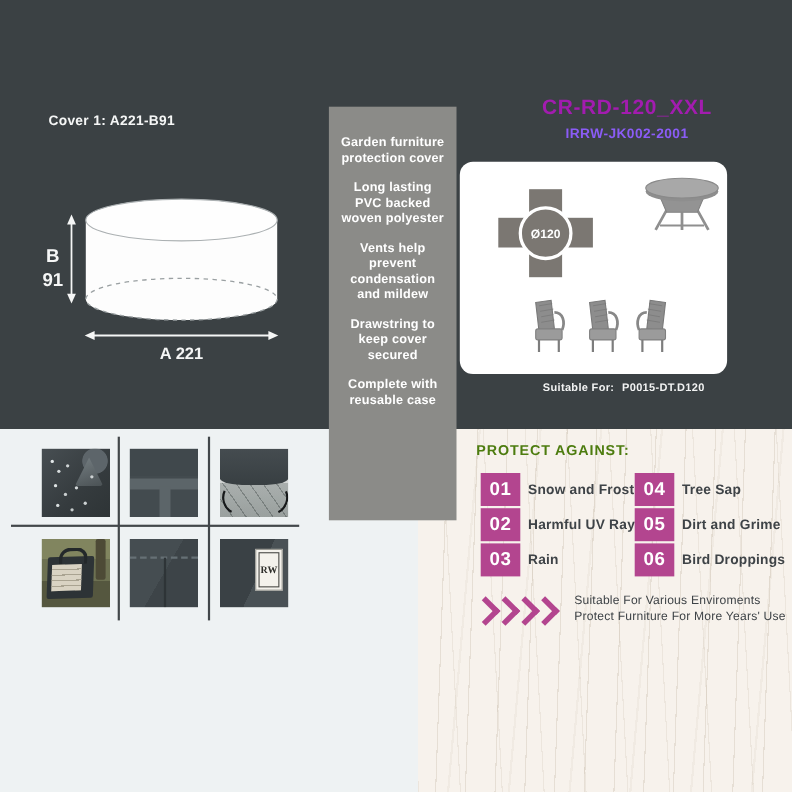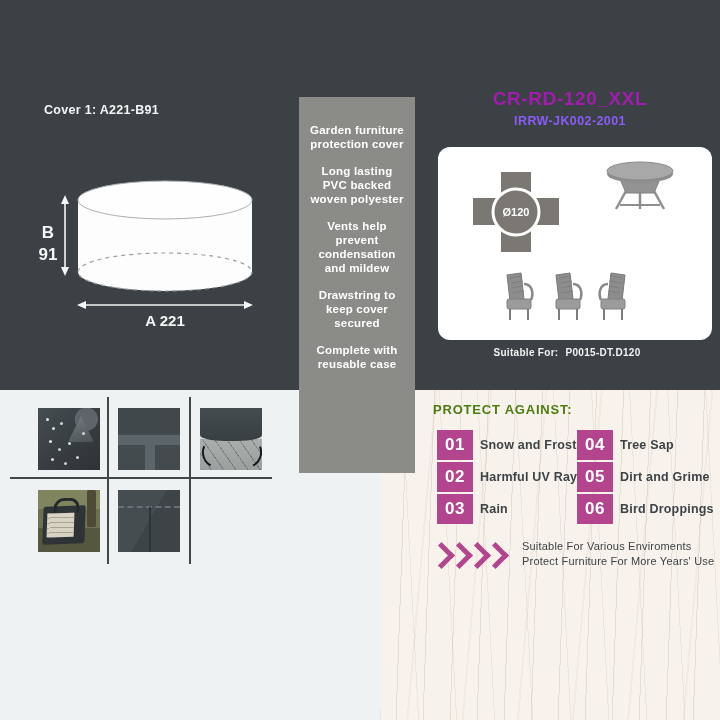--- a/index.html
+++ b/index.html
@@ -54,21 +54,21 @@
     position:absolute; left:420px; top:88px; width:300px; text-align:center;
     color:#a21caf; font-size:19px; font-weight:bold; letter-spacing:0.6px;
   }
   .sku-line {
     position:absolute; left:420px; top:114px; width:300px; text-align:center;
     color:#8b5cf6; font-size:12.5px; font-weight:bold; letter-spacing:0.4px;
   }
 
   
   .layout-panel {
-    position:absolute; left:438px; top:147px; width:274px; height:193px;
+    position:absolute; left:418px; top:147px; width:243px; height:193px;
     background:#ffffff; border-radius:12px;
   }
   .layout-panel svg text { font-family:"Liberation Sans",sans-serif; }
   .suitable-line {
     position:absolute; left:437px; top:347px; width:260px; text-align:center;
     color:#f2f3f3; font-size:10px; font-weight:bold; letter-spacing:0.3px;
   }
   .suitable-line .val { margin-left:7px; }
 
   
@@ -254,20 +254,25 @@
     <div class="trunk"></div>
     <div class="bag">
       <div class="handle"></div>
       <div class="label"></div>
     </div>
   </div>
   <div class="photo p5">
     <div class="stitch"></div>
     <div class="seam-v"></div>
   </div>
+  <div class="photo p6">
+    <div class="tag">
+      <div class="inner">RW</div>
+    </div>
+  </div>
 
   <div class="protect-heading">PROTECT AGAINST:</div>
 
   <div class="num-badge b-r1 b-c1">01</div>
   <div class="item-label b-r1 l-c1">Snow and Frost</div>
   <div class="num-badge b-r2 b-c1">02</div>
   <div class="item-label b-r2 l-c1">Harmful UV Rays</div>
   <div class="num-badge b-r3 b-c1">03</div>
   <div class="item-label b-r3 l-c1">Rain</div>
   <div class="num-badge b-r1 b-c2">04</div>

